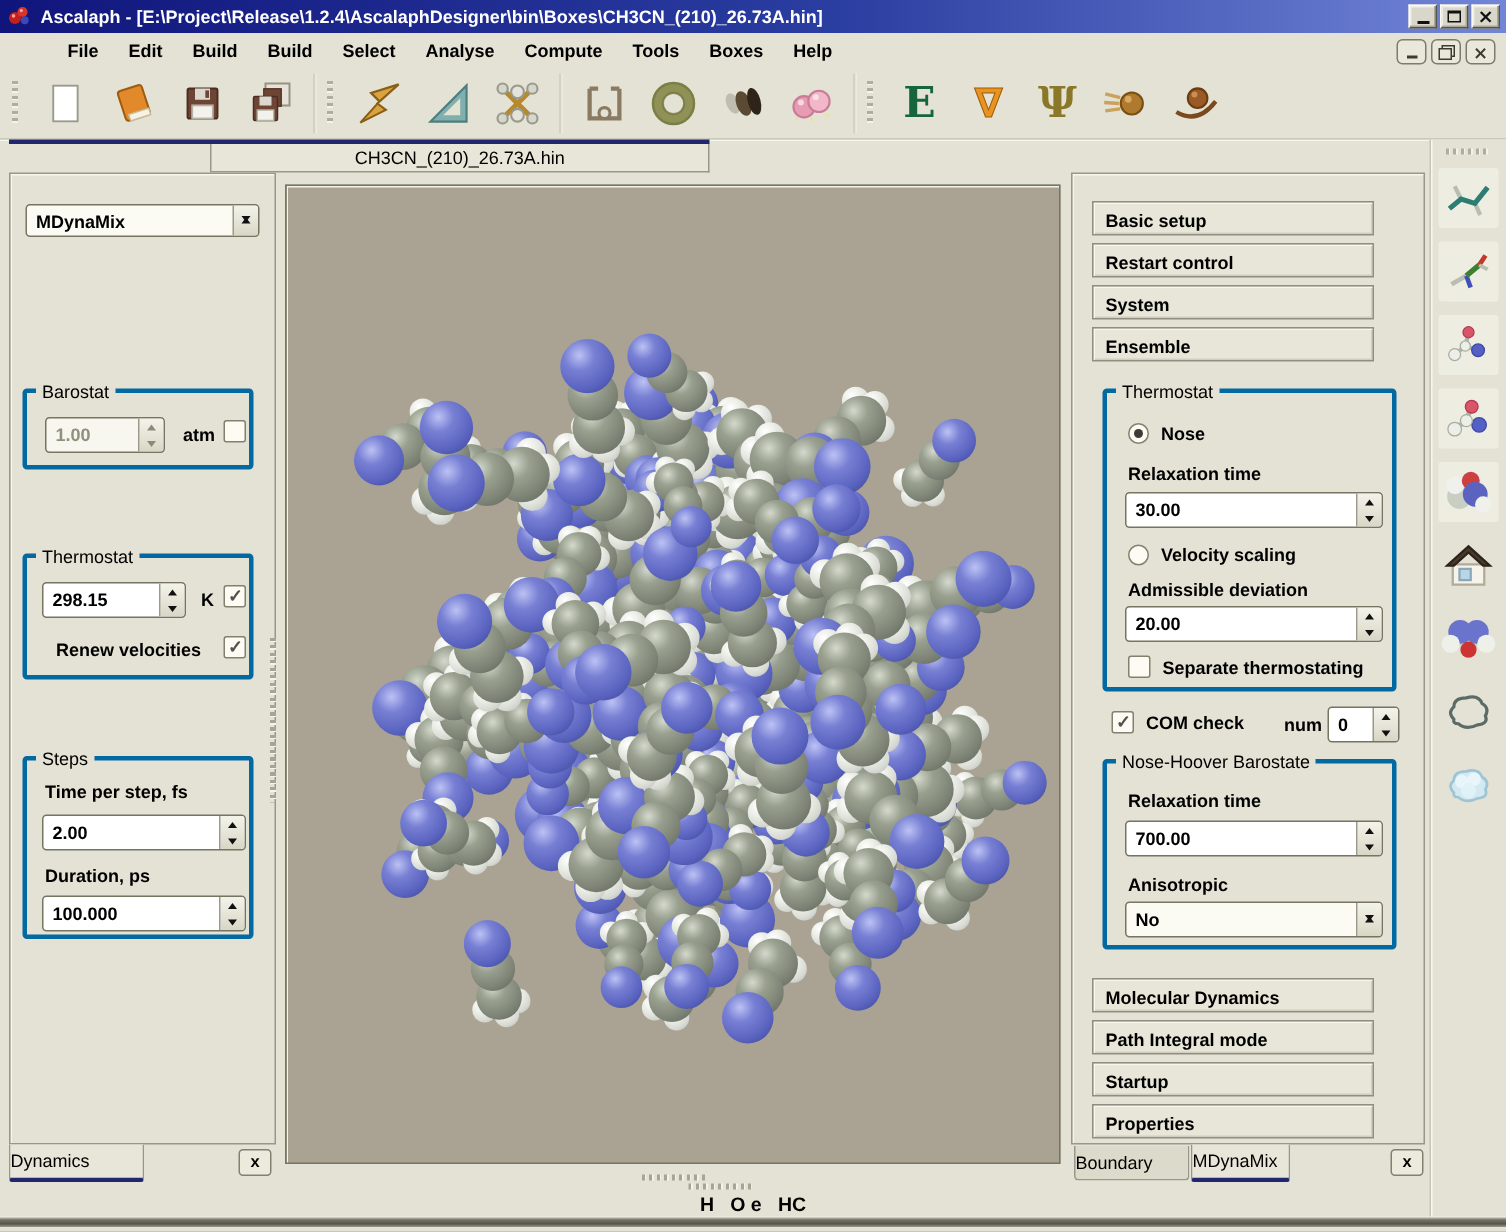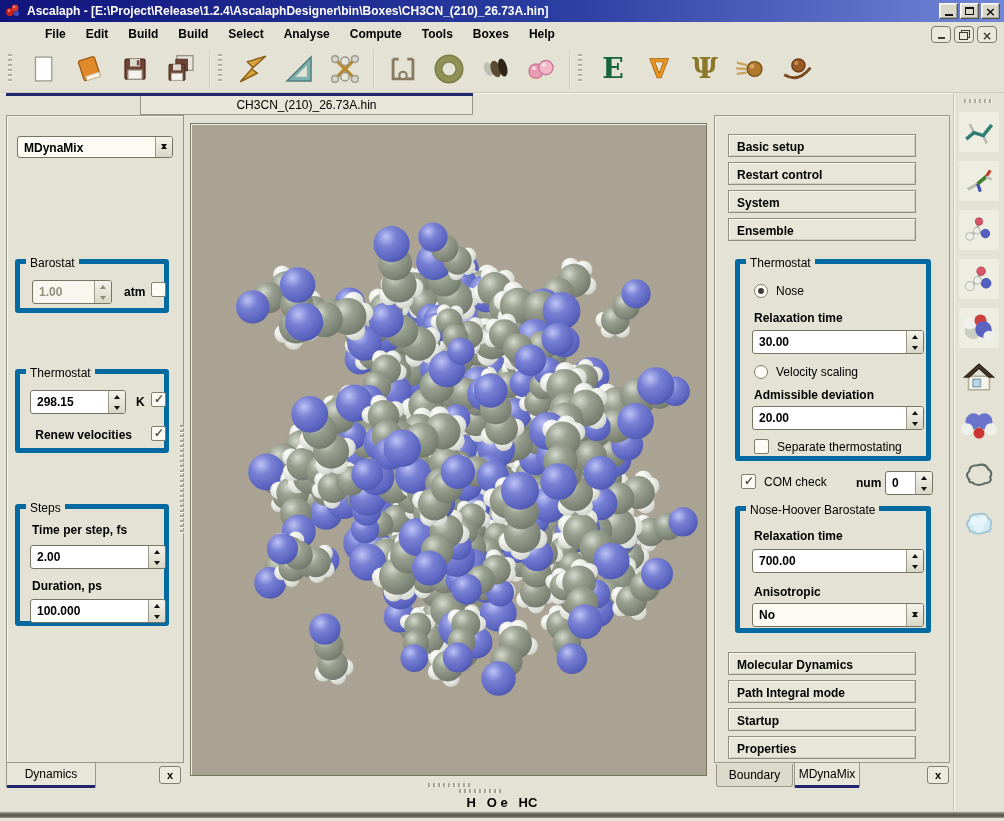--- a/index.html
+++ b/index.html
@@ -38,21 +38,21 @@
 .tb-btn{width:38px;height:38px;display:flex;align-items:center;justify-content:center;margin:0 4px}
 .tb-btn svg{display:block}
 
 
 .tabline{position:absolute;left:6px;top:93px;width:467px;height:3px;background:#20276f}
 .doctab{position:absolute;left:140px;top:96px;width:333px;height:19px;background:#e7e6d8;
   border:1px solid #98978a;border-top:0;display:flex;align-items:center;justify-content:center;font-size:12px}
 
 
 .panel{position:absolute;background:#e3e2d4;border:1px solid #98978a;box-shadow:inset 1px 1px 0 #f7f6ed}
-.grp{position:absolute;border:5px solid #0369a1;border-radius:3px}
+.grp{position:absolute;border:3px solid #0369a1;border-radius:3px}
 .grp>.legend{position:absolute;top:-8px;left:6px;background:#e3e2d4;padding:0 4px;font-size:12px;white-space:nowrap}
 .lbl{position:absolute;font-size:12px;color:#000;white-space:nowrap}
 .b{font-weight:bold}
 
 
 .spin{position:absolute;display:flex;background:#fff;border:1px solid #757562;border-radius:3px;overflow:hidden}
 .spin input{flex:1;min-width:0;border:0;outline:0;background:transparent;font:bold 12px "Liberation Sans",sans-serif;padding:0 0 0 6px;color:#000}
 .sb{width:17px;border-left:1px solid #9a998c;background:linear-gradient(#f4f3ea,#d8d7c6);display:flex;flex-direction:column}
 .sb span{flex:1;display:flex;align-items:center;justify-content:center}
 .u::after{content:"";border-left:3.5px solid transparent;border-right:3.5px solid transparent;border-bottom:4.5px solid #111}
@@ -67,34 +67,34 @@
 
 
 .chk{position:absolute;width:15px;height:15px;background:#fcfbf4;border:1px solid #82816f;border-radius:2px}
 .chk.checked::after{content:"✓";position:absolute;left:2px;top:-1px;font-size:12px;font-weight:bold;color:#55544a}
 .radrow{position:absolute;display:flex;align-items:center;gap:8px}
 .rad{width:14px;height:14px;border-radius:50%;background:#fcfbf4;border:1px solid #82816f}
 .rad.checked::after{content:"";display:block;width:6px;height:6px;margin:3px;border-radius:50%;background:#3c3c34}
 .chkrow{position:absolute;display:flex;align-items:center;gap:8px}
 .chk2{width:15px;height:15px;background:#fcfbf4;border:1px solid #82816f;border-radius:2px;position:relative}
 .chk2.checked::after{content:"✓";position:absolute;left:2px;top:-1px;font-size:12px;font-weight:bold;color:#55544a}
-.rlbl{font-size:12px;font-weight:normal;white-space:nowrap}
+.rlbl{font-size:12px;font-weight:bold;white-space:nowrap}
 
 
 .secbtn{position:absolute;left:13px;width:188px;height:23px;background:#e7e6d8;border:1px solid #8f8e80;
   box-shadow:inset 1px 1px 0 #f8f7ee,inset -1px -1px 0 #cfcebf;font:bold 12px "Liberation Sans",sans-serif;
   padding:5px 0 0 8px;cursor:default}
 
 
 .viewport{position:absolute;left:190px;top:123px;width:517px;height:653px;border:1px solid #77775f;
   box-shadow:inset 1px 1px 0 #f4f3ea}
 .viewport svg{display:block}
 
 
-.tab{position:absolute;font-size:12px;display:flex;align-items:center;justify-content:center;
+.tab{position:absolute;font-size:12px;display:flex;align-items:center;
   background:#e7e6d8;border:1px solid #98978a;border-top:0}
 .tab.active{border-bottom:3px solid #20276f;border-radius:0 0 2px 2px}
 .tab.inactive{background:#dbdacb;border-radius:0 0 3px 3px}
 .closebtn{position:absolute;width:22px;height:18px;border:1px solid #82816f;border-radius:3px;background:#eceadd;
   font:bold 11px "Liberation Sans",sans-serif;display:flex;align-items:center;justify-content:center}
 
 
 .sidebar{position:absolute;left:953px;top:93px;width:51px;height:719px;background:#e3e2d4;
   border-left:1px solid #c6c5b6;box-shadow:inset 1px 0 0 #f8f7ee}
 .sb-grip{margin:6px auto 9px;width:30px;height:4px;

